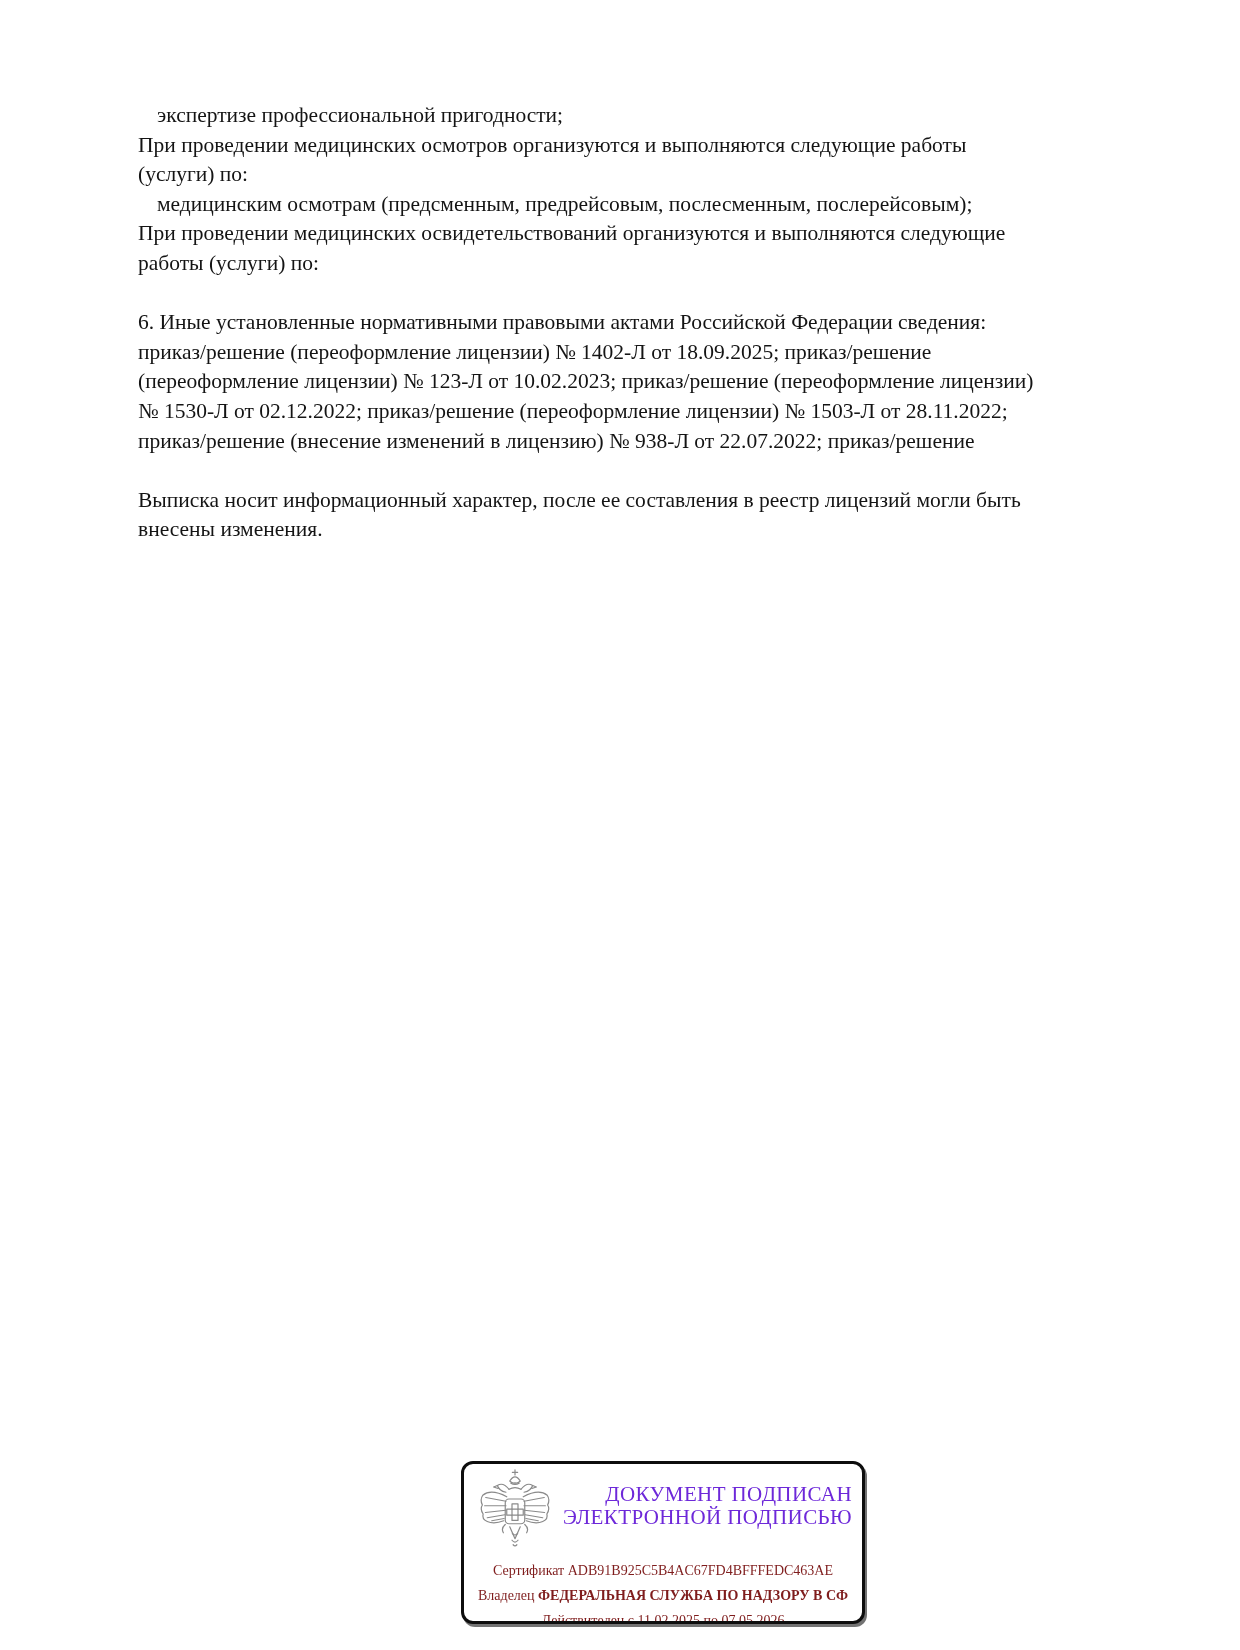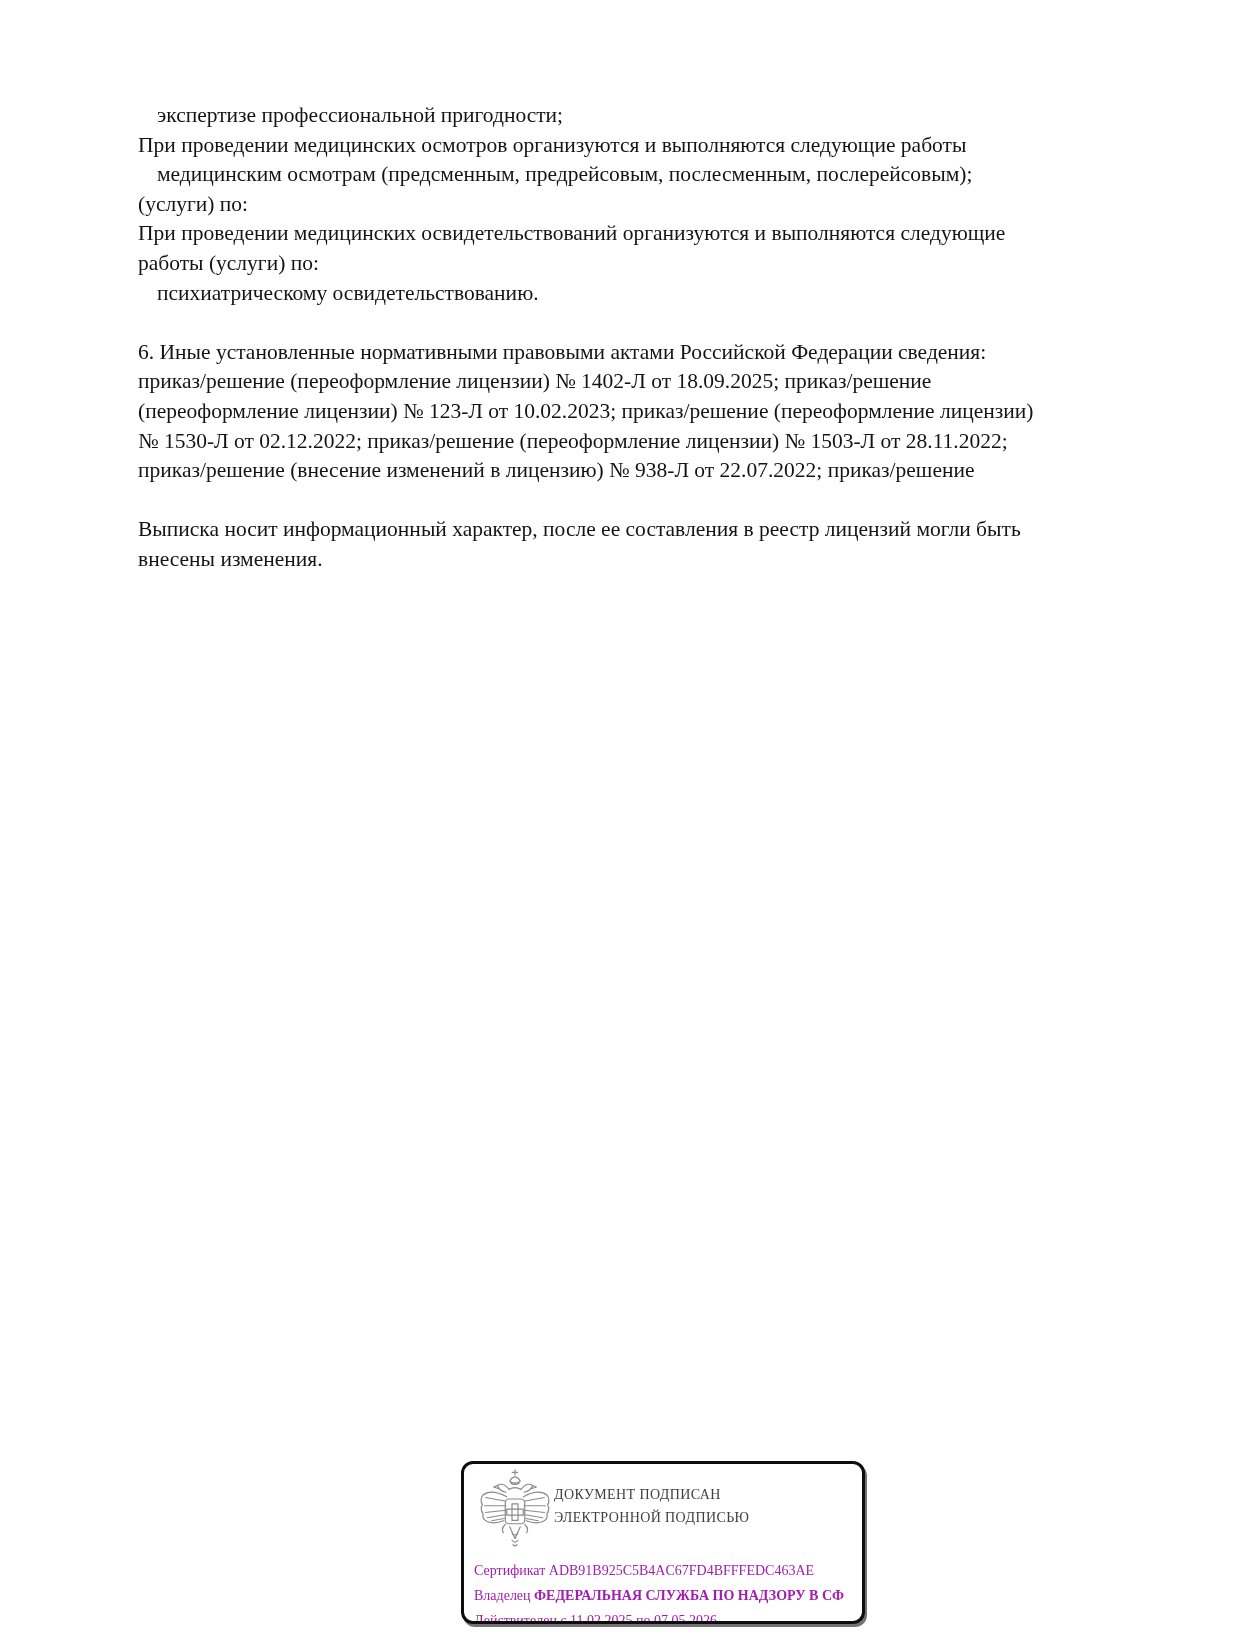--- a/index.html
+++ b/index.html
@@ -49,53 +49,53 @@
     height: 86px;
   }
   .emblem {
     flex: 0 0 auto;
     width: 78px;
     height: 84px;
     margin-left: 2px;
   }
   .stamp-title {
     flex: 1 1 auto;
-    text-align: left;
+    text-align: right;
     padding-top: 14px;
-    font-size: 14px;
+    font-size: 21px;
     line-height: 23px;
     letter-spacing: 0.4px;
-    color: #404040;
+    color: #6d28d9;
     white-space: nowrap;
   }
   .stamp-lines {
     margin-top: 3px;
     font-size: 14px;
     line-height: 25px;
-    color: #a21caf;
+    color: #7f1d1d;
+    text-align: center;
   }
   .s-line { white-space: nowrap; overflow: hidden; }
   .s-line .val { }
   .s-line b { font-weight: bold; }
 </style>
 </head>
 <body>
 
 <div class="page">
 
   <div class="content">
 
     <div class="para">
       <div class="line ind">экспертизе профессиональной пригодности;</div>
       <div class="line">При проведении медицинских осмотров организуются и выполняются следующие работы</div>
+      <div class="line">(услуги) по:</div>
       <div class="line ind">медицинским осмотрам (предсменным, предрейсовым, послесменным, послерейсовым);</div>
-      <div class="line">(услуги) по:</div>
       <div class="line">При проведении медицинских освидетельствований организуются и выполняются следующие</div>
       <div class="line">работы (услуги) по:</div>
-      <div class="line ind">психиатрическому освидетельствованию.</div>
     </div>
 
 
     <div class="para">
       <div class="line">6. Иные установленные нормативными правовыми актами Российской Федерации сведения:</div>
       <div class="line">приказ/решение (переоформление лицензии) № 1402-Л от 18.09.2025; приказ/решение</div>
       <div class="line">(переоформление лицензии) № 123-Л от 10.02.2023; приказ/решение (переоформление лицензии)</div>
       <div class="line">№ 1530-Л от 02.12.2022; приказ/решение (переоформление лицензии) № 1503-Л от 28.11.2022;</div>
       <div class="line">приказ/решение (внесение изменений в лицензию) № 938-Л от 22.07.2022; приказ/решение</div>
     </div>

